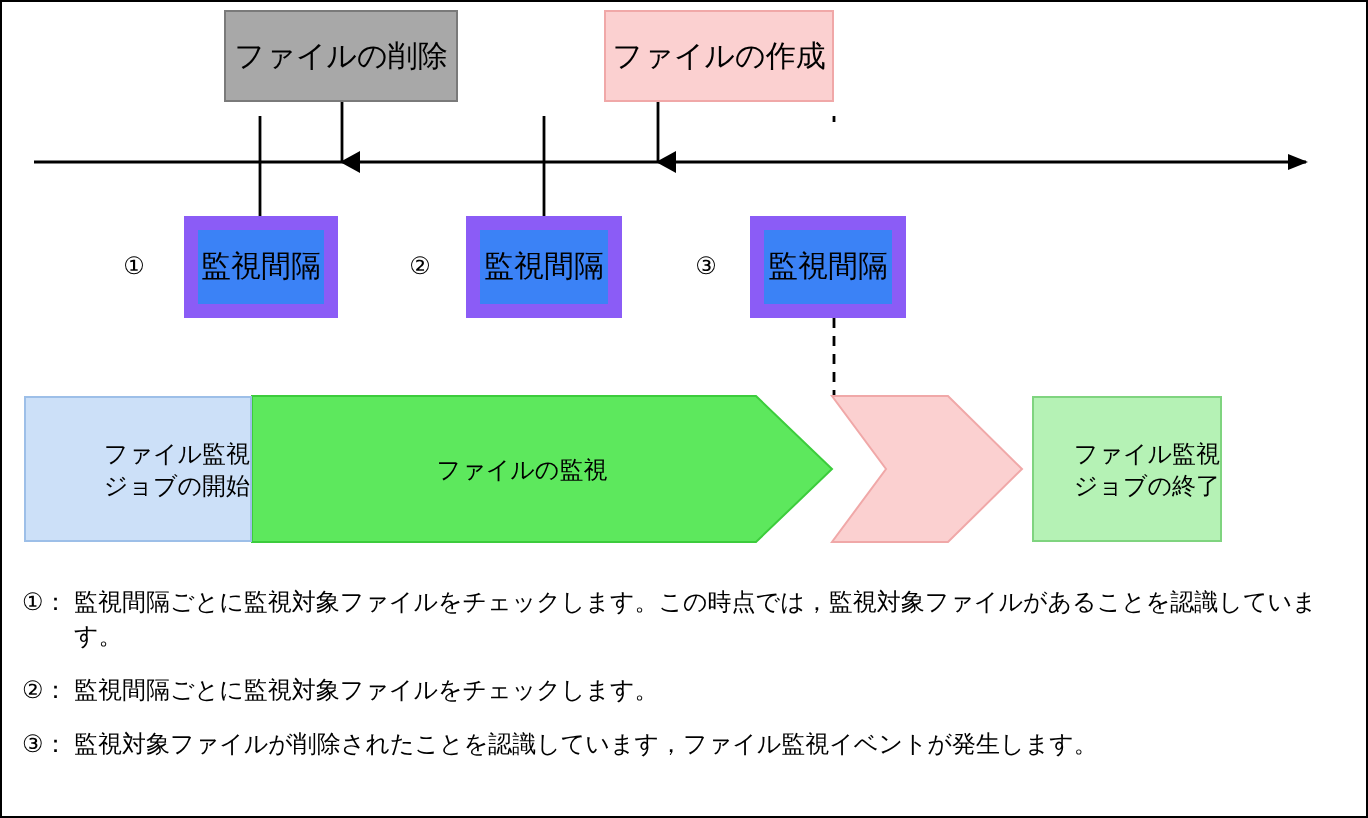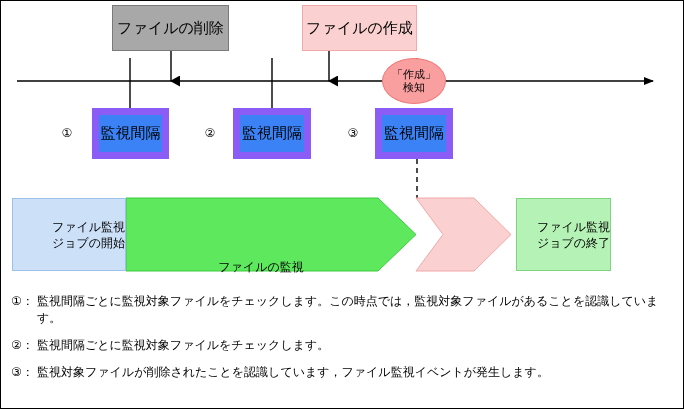--- a/index.html
+++ b/index.html
@@ -163,24 +163,20 @@
   </svg>
 
   <div class="box box-delete" style="left:111px; top:4px; width:117px; height:46px;">
     <span>ファイルの削除</span>
   </div>
 
   <div class="box box-create" style="left:267px; top:4px; width:115px; height:46px;margin-left:34px;">
     <span>ファイルの作成</span>
   </div>
 
-  <div class="ellipse-detect" style="left:381px; top:57px; width:62px; height:44px;">
-    <span>「作成」
-検知</span>
-  </div>
 
   <div class="marker-label" style="left:58px; top:125px; width:16px;">
     <span>①</span>
   </div>
   <div class="box box-interval" style="left:91px; top:107px; width:77px; height:51px;">
     <span>監視間隔</span>
   </div>
 
   <div class="marker-label" style="left:201px; top:125px; width:16px;">
     <span>②</span>
@@ -201,21 +197,21 @@
     <path d="M125,197 L377,197 L415,233.5 L377,270 L125,270 Z" fill="#5de85d" stroke="#3ccc3c" stroke-width="1"></path>
 
     <path d="M415,197 L473,197 L510,233.5 L473,270 L415,270 L442,233.5 Z" fill="#fbd0d0" stroke="#f0a8a8" stroke-width="1"></path>
   </svg>
 
   <div class="flow-box flow-start" style="left:11px; top:197px; width:114px; height:73px;">
     <span>ファイル監視
 ジョブの開始</span>
   </div>
 
-  <div class="flow-text-overlay" style="left:135px; top:197px; width:250px; height:73px;margin-top:32px;">
+  <div class="flow-text-overlay" style="left:135px; top:197px; width:250px; height:73px;">
     <span>ファイルの監視</span>
   </div>
 
 
   <div class="flow-box flow-end" style="left:515px; top:197px; width:95px; height:73px;">
     <span>ファイル監視
 ジョブの終了</span>
   </div>
 
   <div class="notes">

